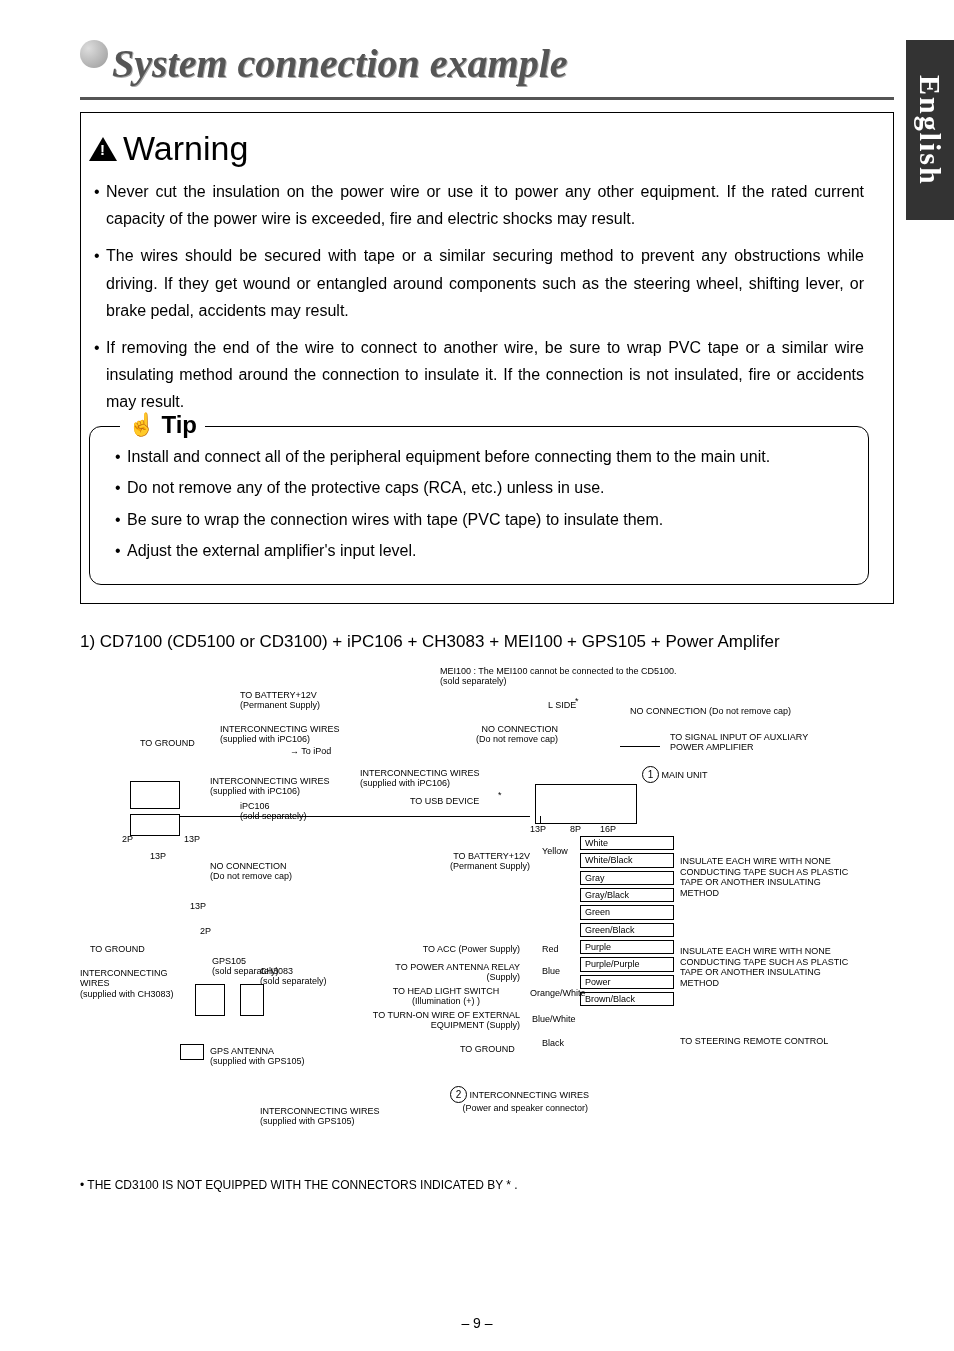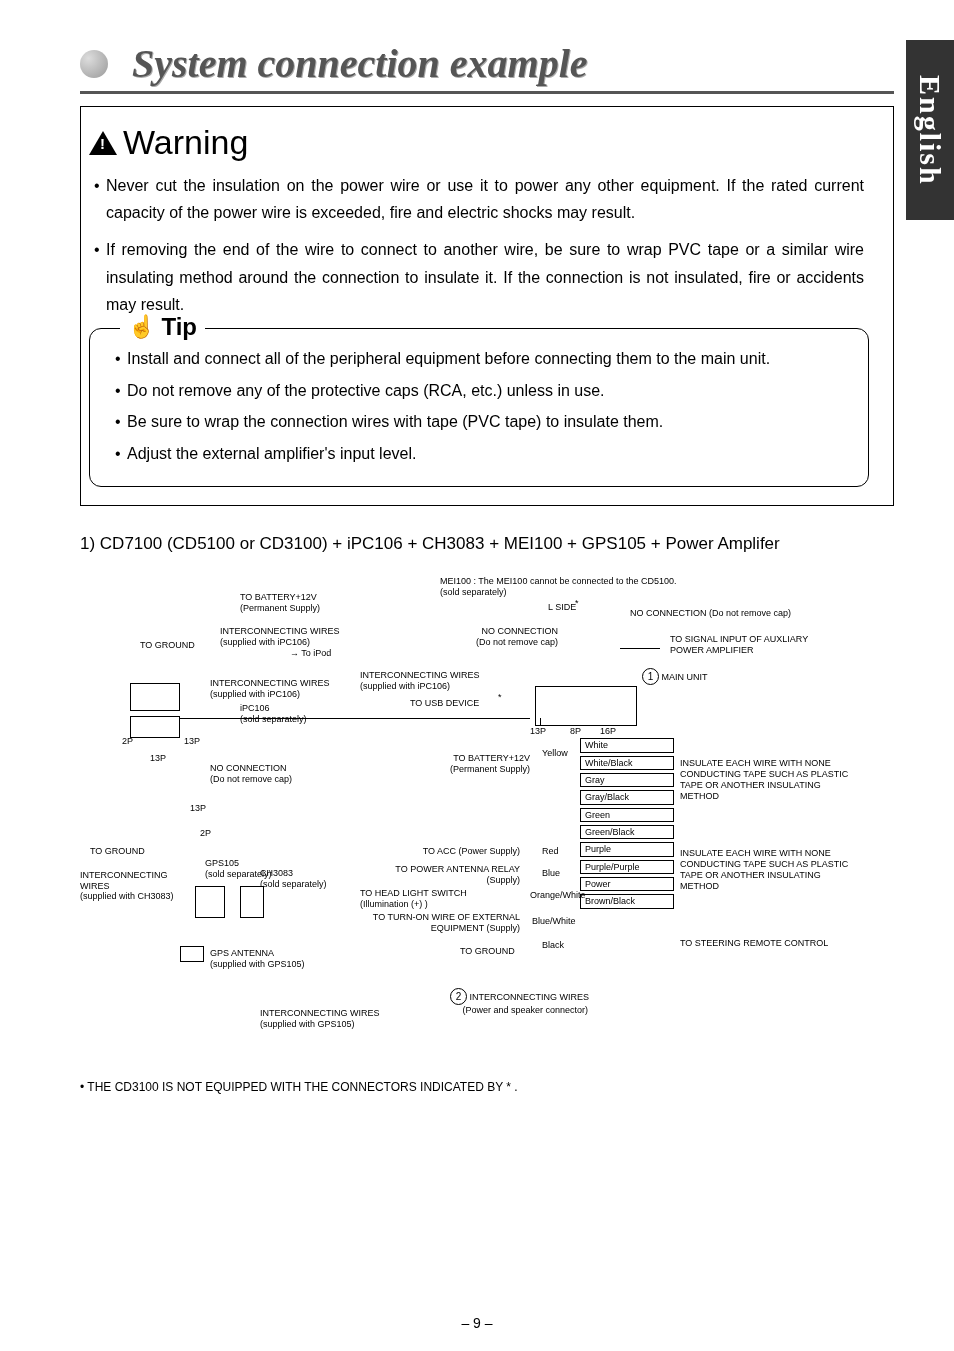--- a/index.html
+++ b/index.html
@@ -1,18 +1,18 @@
 <!DOCTYPE html>
 <html><head>
 <meta charset="utf-8">
 <style>
   html,body{margin:0;padding:0;background:#fff;font-family:Arial,Helvetica,sans-serif;color:#000}
   .page{width:954px;height:1351px;position:relative;box-sizing:border-box;padding:40px 60px 40px 80px}
   .side-tab{position:absolute;right:0;top:40px;width:48px;height:180px;background:#333;color:#fff;font-family:"Times New Roman",serif;font-weight:bold;font-size:30px;display:flex;align-items:center;justify-content:center;writing-mode:vertical-rl;letter-spacing:2px}
-  .main-title{font-family:"Times New Roman",serif;font-size:40px;font-style:italic;font-weight:bold;color:#555;text-shadow:1px 1px 0 #aaa;margin:0 0 6px 0;border-bottom:3px solid #555;padding-bottom:4px;display:flex;align-items:center;gap:24px}
+  .main-title{font-family:"Times New Roman",serif;font-size:40px;font-style:italic;font-weight:bold;color:#555;text-shadow:1px 1px 0 #aaa;margin:0 0 6px 0;border-bottom:3px solid #555;padding-bottom:10px;display:flex;gap:4px}
   .bullet-circ{width:28px;height:28px;border-radius:50%;background:radial-gradient(circle at 30% 30%,#ddd,#999)}
   .warning-box{border:1.5px solid #000;padding:16px 24px 18px 8px;margin-top:12px}
   .warning-title{font-family:Arial,sans-serif;font-size:34px;font-weight:400;margin:0 0 10px 0;display:flex;align-items:center;gap:6px}
   .tri-icon{width:0;height:0;border-left:14px solid transparent;border-right:14px solid transparent;border-bottom:24px solid #000;position:relative;display:inline-block}
   .tri-icon::after{content:"!";position:absolute;left:-3px;top:4px;color:#fff;font-size:15px;font-weight:bold}
   ul.bullets{list-style:none;padding:0;margin:5px}
   ul.bullets>li{padding-left:12px;position:relative;font-size:16px;line-height:1.7;text-align:justify;margin-bottom:10px}
   ul.bullets>li::before{content:"•";position:absolute;left:0;top:0;font-size:16px}
   .tip-box{border:1px solid #000;border-radius:12px;padding:12px 20px 14px 20px;margin-top:10px;position:relative}
   .tip-label{position:absolute;top:-16px;left:30px;background:#fff;padding:0 8px;font-size:24px;font-weight:bold;display:flex;align-items:center;gap:6px}
@@ -45,20 +45,21 @@
     <span>System connection example</span>
   </h1>
 
   <div class="warning-box">
     <div class="warning-title">
       <span class="tri-icon"></span>
       <span>Warning</span>
     </div>
     <ul class="bullets">
       <li>Never cut the insulation on the power wire or use it to power any other equipment. If the rated current capacity of the power wire is exceeded, fire and electric shocks may result.</li>
+      <li>The wires should be secured with tape or a similar securing method to prevent any obstructions while driving. If they get wound or entangled around components such as the steering wheel, shifting lever, or brake pedal, accidents may result.</li>
       <li>If removing the end of the wire to connect to another wire, be sure to wrap PVC tape or a similar wire insulating method around the connection to insulate it. If the connection is not insulated, fire or accidents may result.</li>
     </ul>
 
     <div class="tip-box">
       <div class="tip-label">
         <span class="hand-icon">☝</span>
         <span>Tip</span>
       </div>
       <ul class="bullets">
         <li>Install and connect all of the peripheral equipment before connecting them to the main unit.</li>
@@ -66,21 +67,21 @@
         <li>Be sure to wrap the connection wires with tape (PVC tape) to insulate them.</li>
         <li>Adjust the external amplifier's input level.</li>
       </ul>
     </div>
   </div>
 
   <div class="section-heading">1) CD7100 (CD5100 or CD3100) + iPC106 + CH3083 + MEI100 + GPS105 + Power Amplifer</div>
 
   <div class="diagram-wrap">
 
-    <div class="lbl" style="left:360px;top:8px">
+    <div class="lbl" style="left:360px;top:0px">
       <span>MEI100 : The MEI100 cannot be connected to the CD5100.</span><br>
       <span>(sold separately)</span>
     </div>
 
     <div class="lbl" style="left:160px;top:24px">
       <span>TO BATTERY+12V</span><br><span>(Permanent Supply)</span>
     </div>
     <div class="lbl" style="left:140px;top:58px">
       <span>INTERCONNECTING WIRES</span><br><span>(supplied with iPC106)</span>
     </div>
@@ -171,34 +172,34 @@
       <span>TO BATTERY+12V</span><br><span>(Permanent Supply)</span>
     </div>
     <div class="lbl" style="left:462px;top:180px">Yellow</div>
 
     <div class="lbl" style="left:320px;top:278px;text-align:right;width:120px">TO ACC (Power Supply)</div>
     <div class="lbl" style="left:462px;top:278px">Red</div>
 
     <div class="lbl" style="left:300px;top:296px;text-align:right;width:140px">TO POWER ANTENNA RELAY (Supply)</div>
     <div class="lbl" style="left:462px;top:300px">Blue</div>
 
-    <div class="lbl" style="left:280px;top:320px;text-align:left;width:148px">TO HEAD LIGHT SWITCH (Illumination (+) )</div>
+    <div class="lbl" style="left:292px;top:320px;text-align:center;width:148px">TO HEAD LIGHT SWITCH (Illumination (+) )</div>
     <div class="lbl" style="left:450px;top:322px">Orange/White</div>
 
     <div class="lbl" style="left:280px;top:344px;text-align:right;width:160px">TO TURN-ON WIRE OF EXTERNAL EQUIPMENT (Supply)</div>
     <div class="lbl" style="left:452px;top:348px">Blue/White</div>
 
     <div class="lbl" style="left:380px;top:378px">TO GROUND</div>
     <div class="lbl" style="left:462px;top:372px">Black</div>
 
     <div class="lbl" style="left:10px;top:278px">TO GROUND</div>
     <div class="lbl" style="left:0px;top:302px;width:95px">
       <span>INTERCONNECTING WIRES</span><br><span>(supplied with CH3083)</span>
     </div>
-    <div class="lbl" style="left:125px;top:290px">
+    <div class="lbl" style="left:132px;top:290px">
       <span>GPS105</span><br><span>(sold separately)</span>
     </div>
     <div class="lbl" style="left:180px;top:300px">
       <span>CH3083</span><br><span>(sold separately)</span>
     </div>
     <div class="dbox" style="left:115px;top:318px;width:28px;height:30px"></div>
     <div class="dbox" style="left:160px;top:318px;width:22px;height:30px"></div>
 
     <div class="lbl" style="left:130px;top:380px">
       <span>GPS ANTENNA</span><br><span>(supplied with GPS105)</span>

